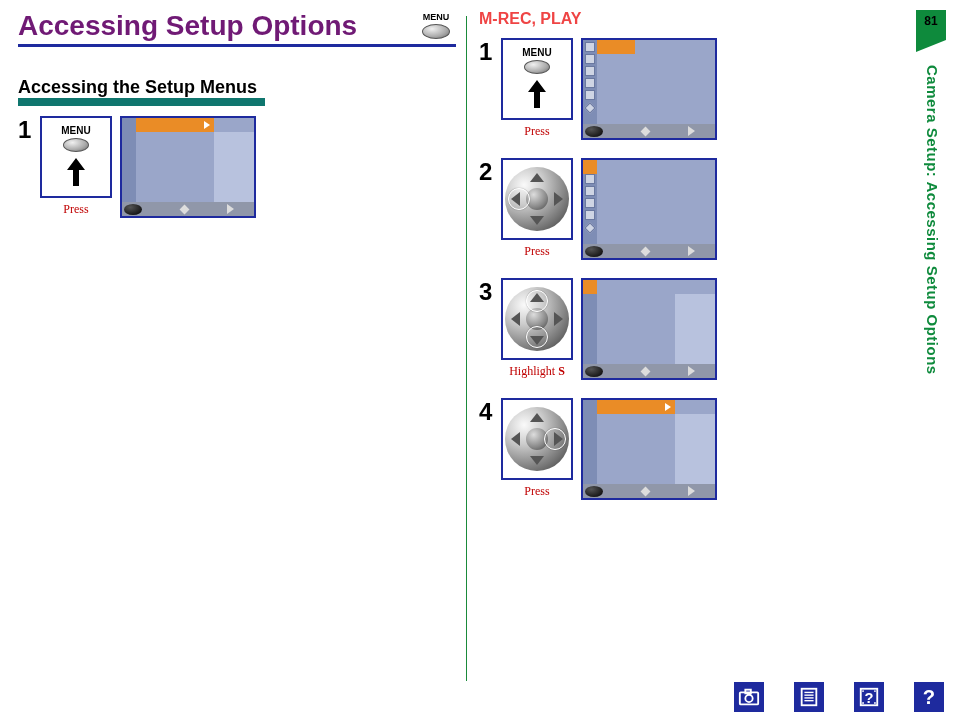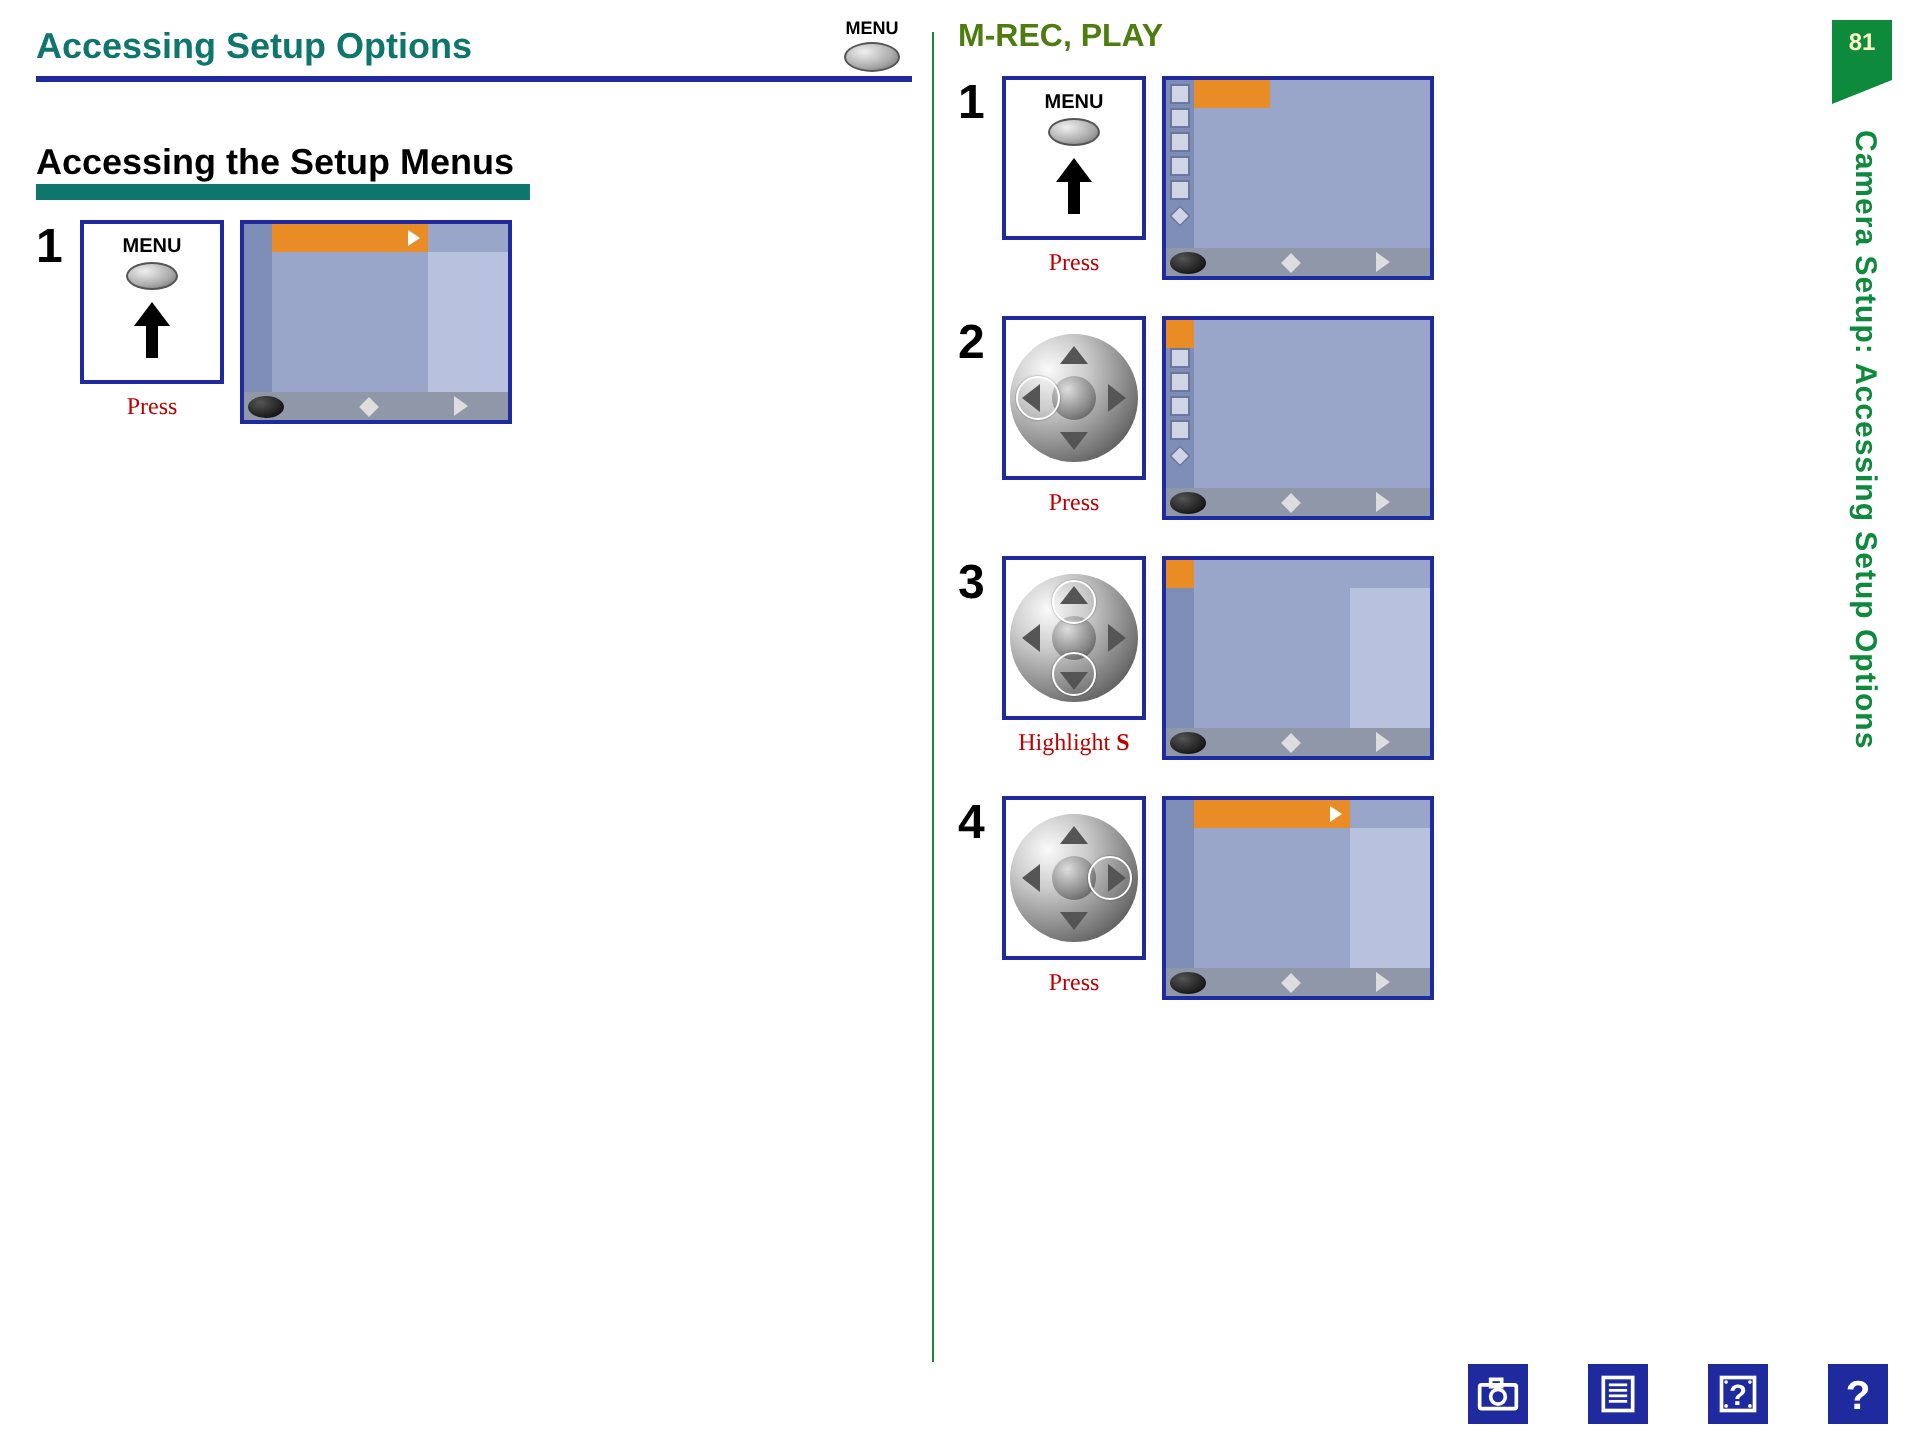--- a/index.html
+++ b/index.html
@@ -35,23 +35,23 @@
   }
 
   .title-row {
     display: flex;
     align-items: center;
     justify-content: space-between;
     border-bottom: 3px solid #1e2a9e;
     padding-bottom: 2px;
   }
   .main-title {
-    font-size: 18px;
-    font-weight: bold;
-    color: #0f766e;
+    font-size: 28px;
+    font-weight: bold;
+    color: #701a75;
   }
   .menu-btn-top {
     display: flex;
     flex-direction: column;
     align-items: center;
     font-size: 9px;
     font-weight: bold;
     line-height: 1;
     margin-right: 6px;
   }
@@ -67,21 +67,21 @@
     font-size: 18px;
     font-weight: bold;
     border-bottom: 8px solid #0f766e;
     display: inline-block;
     margin-top: 30px;
     margin-bottom: 10px;
     padding-right: 8px;
   }
 
   .mode-head {
-    color: #4d7c0f;
+    color: #ef4444;
     font-weight: bold;
     font-size: 16px;
     margin-bottom: 10px;
   }
 
   .step-row {
     display: flex;
     align-items: flex-start;
     margin-bottom: 18px;
   }
@@ -232,21 +232,21 @@
     border-style: solid;
     border-color: transparent transparent transparent #fff;
   }
 
   
   .page-tab {
     position: absolute;
     right: 0; top: 0;
     width: 30px; height: 30px;
     background: #0e8a3c;
-    color: #fef9c3;
+    color: #000000;
     font-size: 12px;
     font-weight: bold;
     text-align: center;
     line-height: 22px;
   }
   .page-tab::after {
     content: "";
     position: absolute;
     left: 0; bottom: -12px;
     border-width: 12px 30px 0 0;

